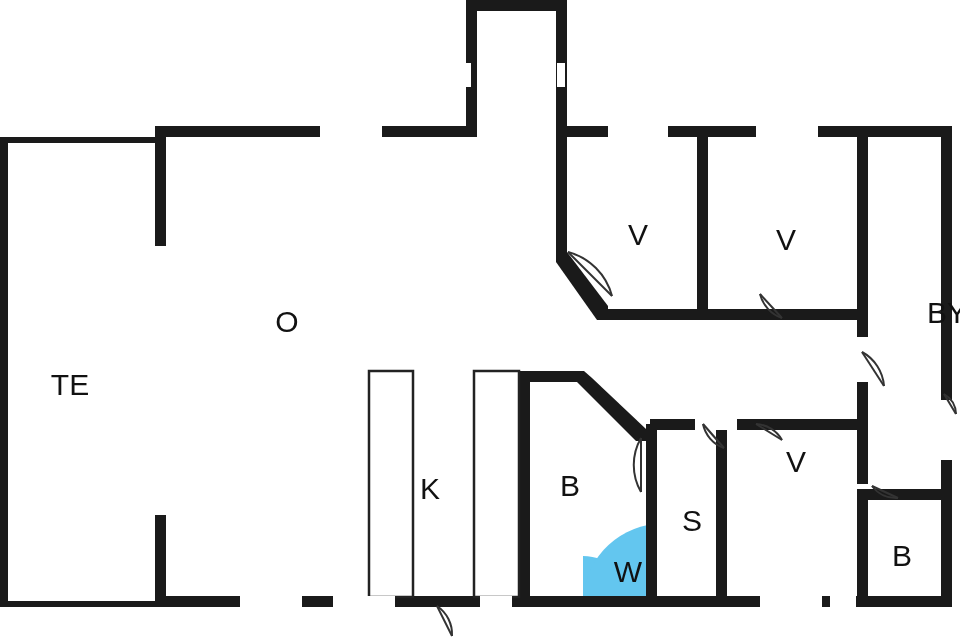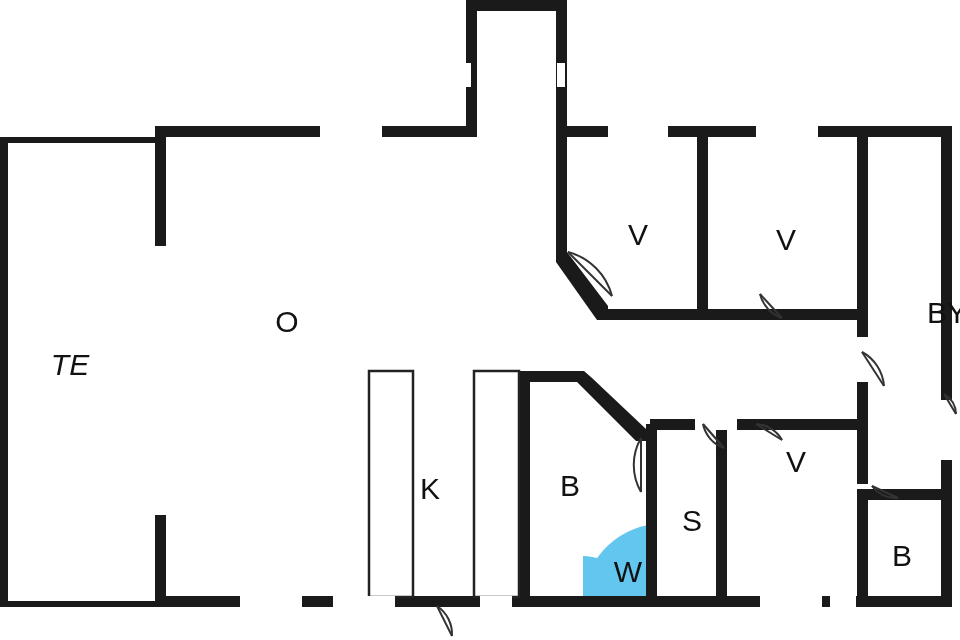--- a/index.html
+++ b/index.html
@@ -151,21 +151,21 @@
 
       <line x1="641" y1="438" x2="641" y2="492"></line>
       <path d="M 641 438 A 54 54 0 0 0 641 492"></path>
 
       <line x1="437" y1="606" x2="452" y2="636"></line>
       <path d="M 437 606 A 34 34 0 0 1 452 636"></path>
     </g>
 
   </svg>
 
-  <div class="room-label" style="left:70px;  top:365px;font-style:italic;">TE</div>
+  <div class="room-label" style="left:70px;  top:385px;">TE</div>
   <div class="room-label" style="left:287px; top:322px;">O</div>
   <div class="room-label" style="left:638px; top:235px;">V</div>
   <div class="room-label" style="left:786px; top:240px;">V</div>
   <div class="room-label" style="left:905px; top:313px;margin-left:42px;">BY</div>
   <div class="room-label" style="left:430px; top:489px;">K</div>
   <div class="room-label" style="left:570px; top:486px;">B</div>
   <div class="room-label" style="left:628px; top:572px;">W</div>
   <div class="room-label" style="left:692px; top:521px;">S</div>
   <div class="room-label" style="left:796px; top:462px;">V</div>
   <div class="room-label" style="left:902px; top:556px;">B</div>

